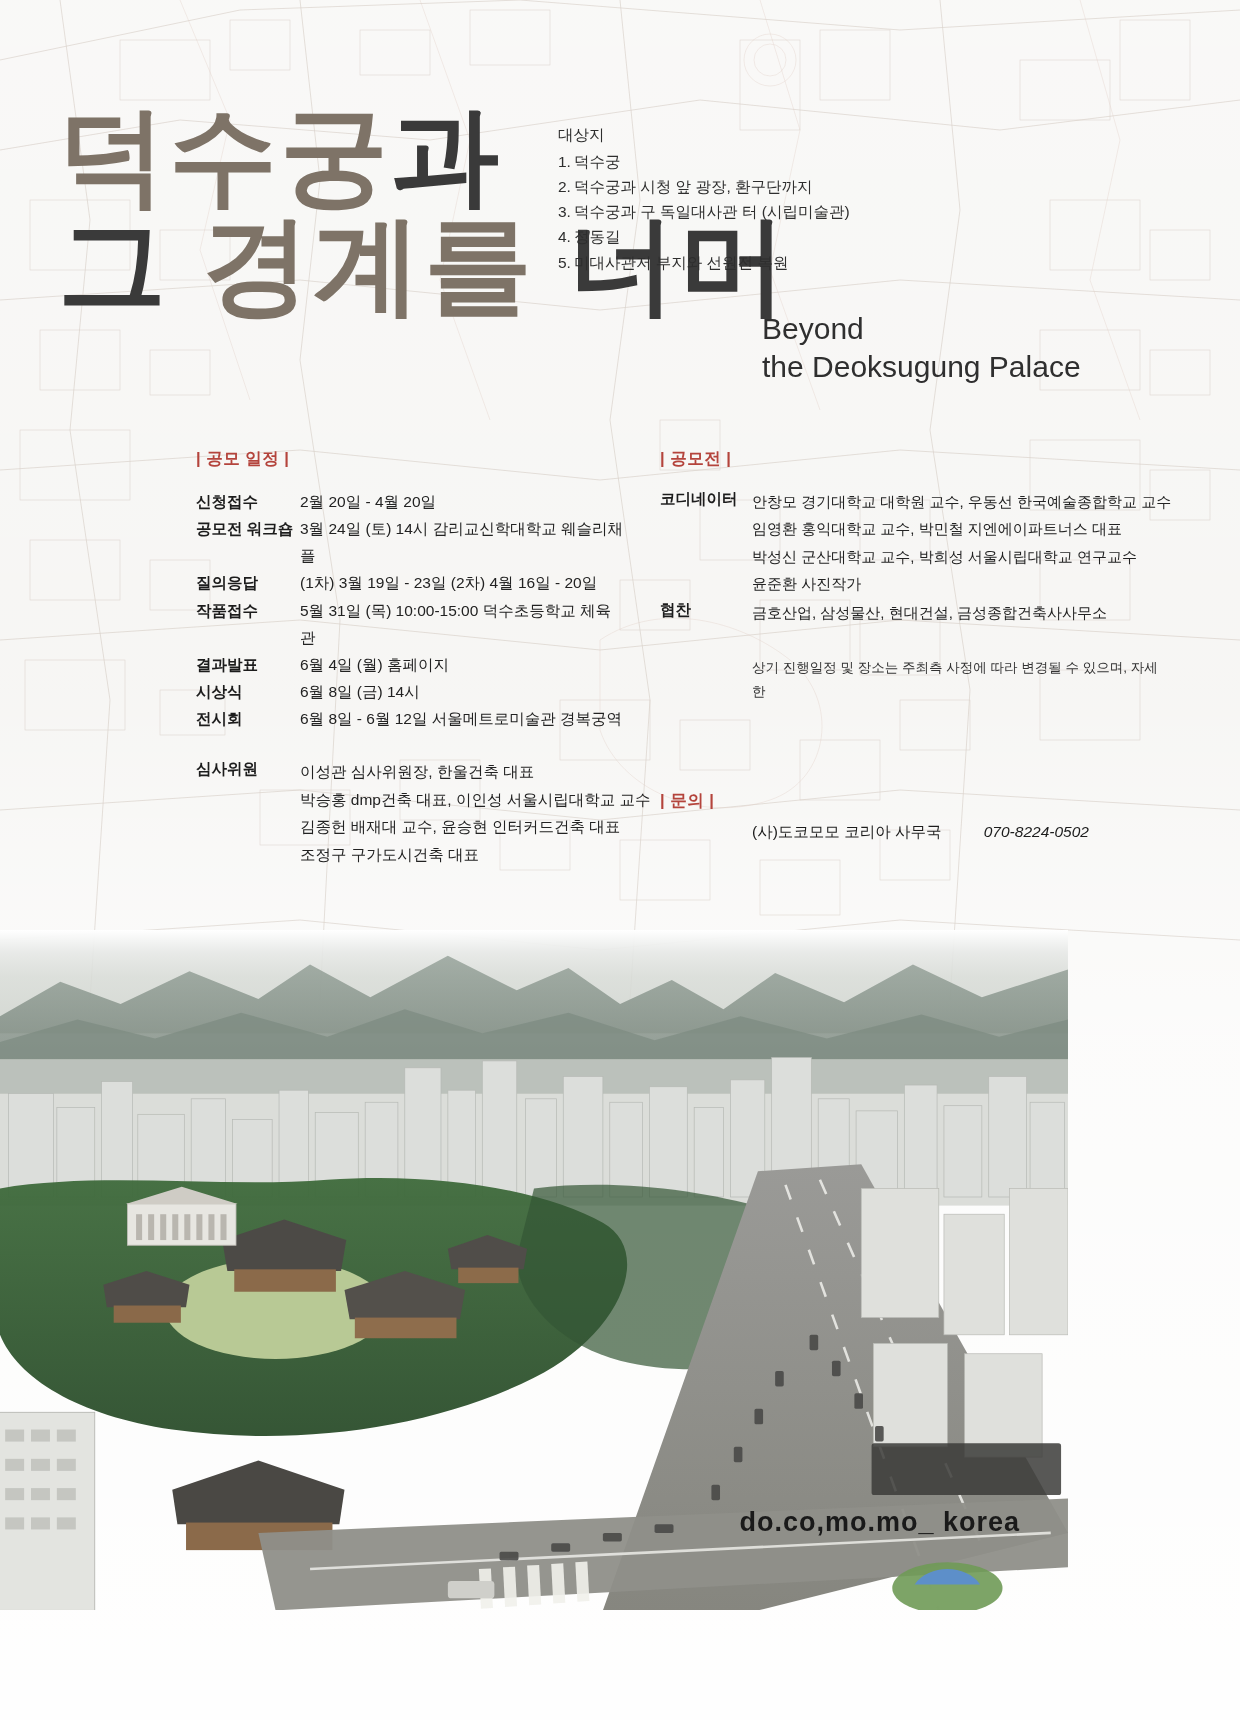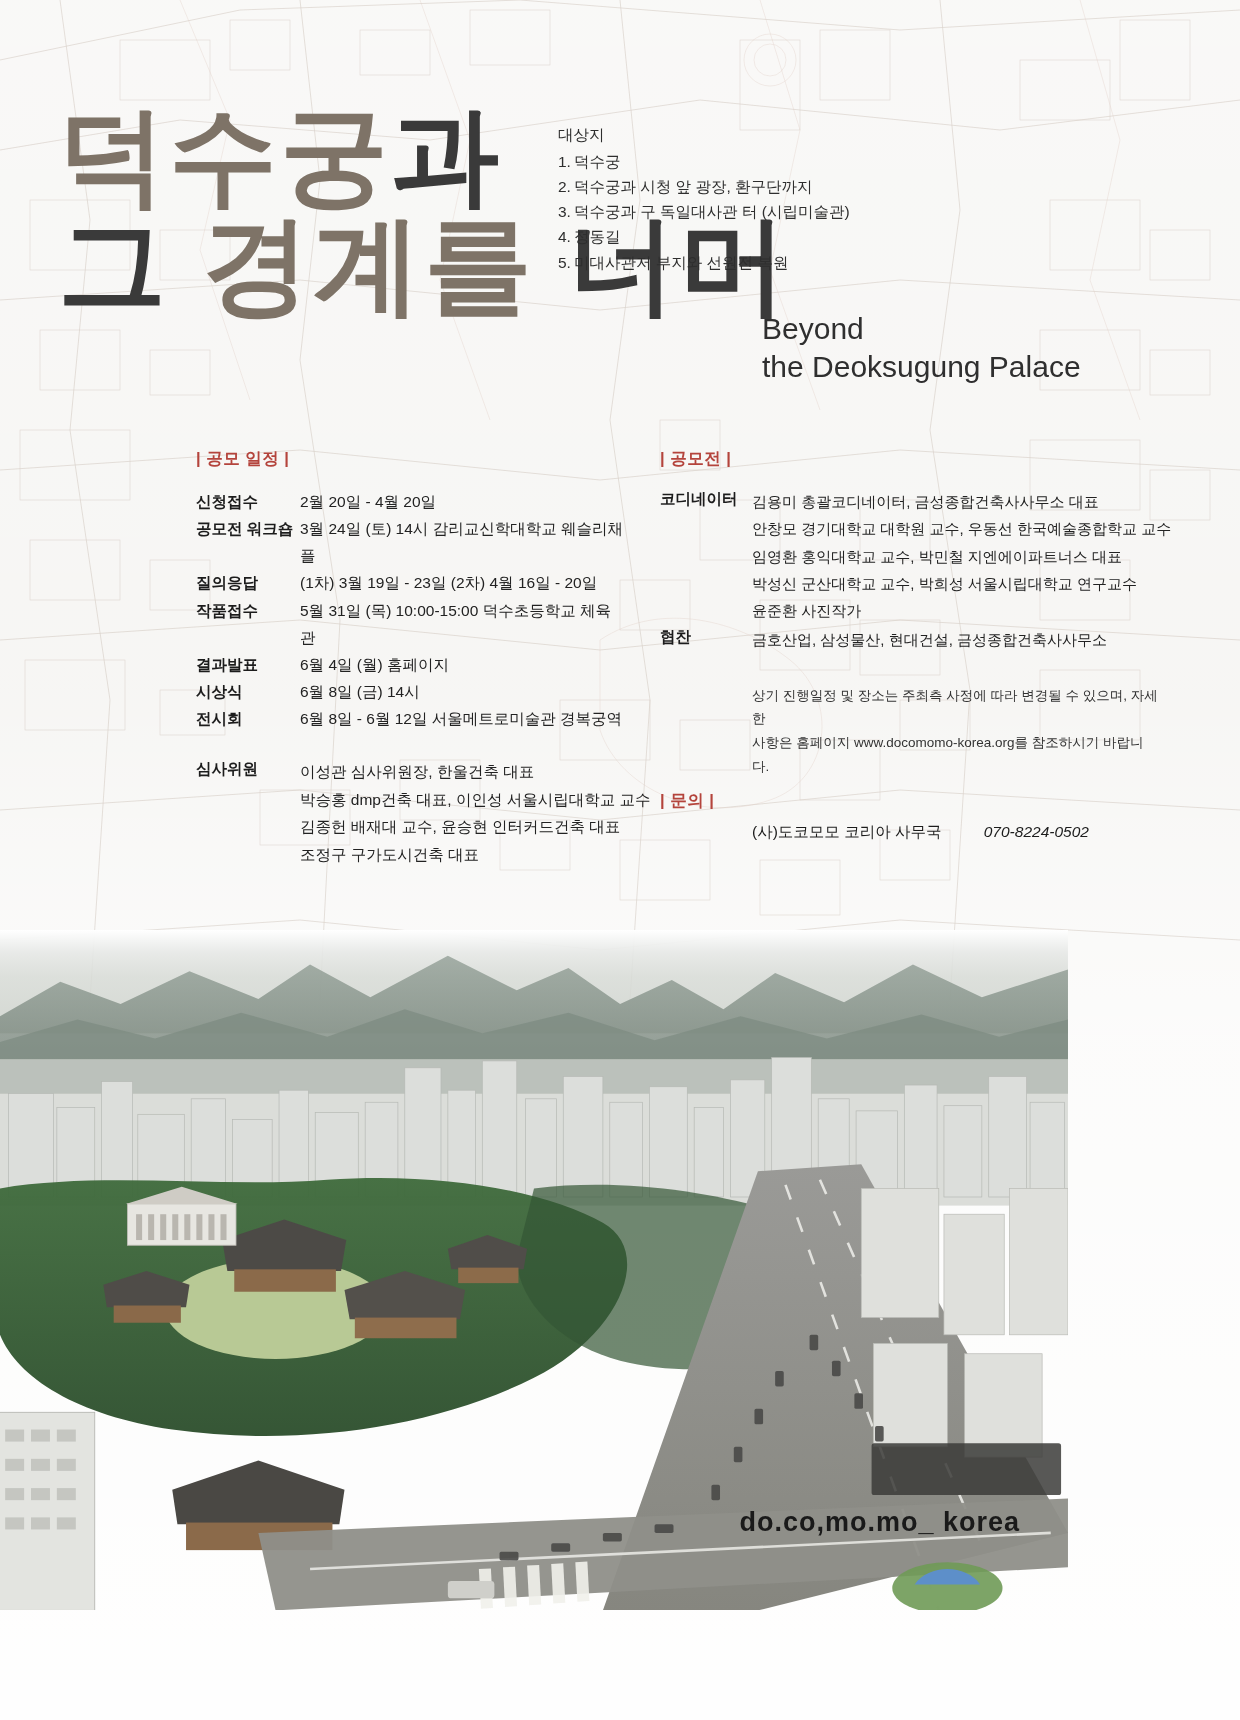--- a/index.html
+++ b/index.html
@@ -356,40 +356,38 @@
     </div>
   </div>
 
   <div class="col-right">
     <div class="sec-head">| 공모전 |</div>
 
     <div class="rowset">
       <div class="rrow">
         <div class="lbl">코디네이터</div>
         <div class="lines">
-          <div>김용미 총괄코디네이터, 금성종합건축사사무소 대표</div>
           <div>안창모 경기대학교 대학원 교수, 우동선 한국예술종합학교 교수</div>
           <div>임영환 홍익대학교 교수, 박민철 지엔에이파트너스 대표</div>
           <div>박성신 군산대학교 교수, 박희성 서울시립대학교 연구교수</div>
           <div>윤준환 사진작가</div>
         </div>
       </div>
     </div>
 
 
     <div class="rrow" style="margin-top:2px;">
       <div class="lbl">협찬</div>
       <div class="lines">
         <div>금호산업, 삼성물산, 현대건설, 금성종합건축사사무소</div>
       </div>
     </div>
 
     <div class="note">
       <div>상기 진행일정 및 장소는 주최측 사정에 따라 변경될 수 있으며, 자세한</div>
-      <div>사항은 홈페이지 www.docomomo-korea.org를 참조하시기 바랍니다.</div>
     </div>
   </div>
 
   <div class="contact-wrap">
     <div class="sec-head">| 문의 |</div>
     <div class="contact-row">
       <div class="lbl"></div>
       <div class="val">
         <span>(사)도코모모 코리아 사무국</span>
         <span class="tel">070-8224-0502</span>

